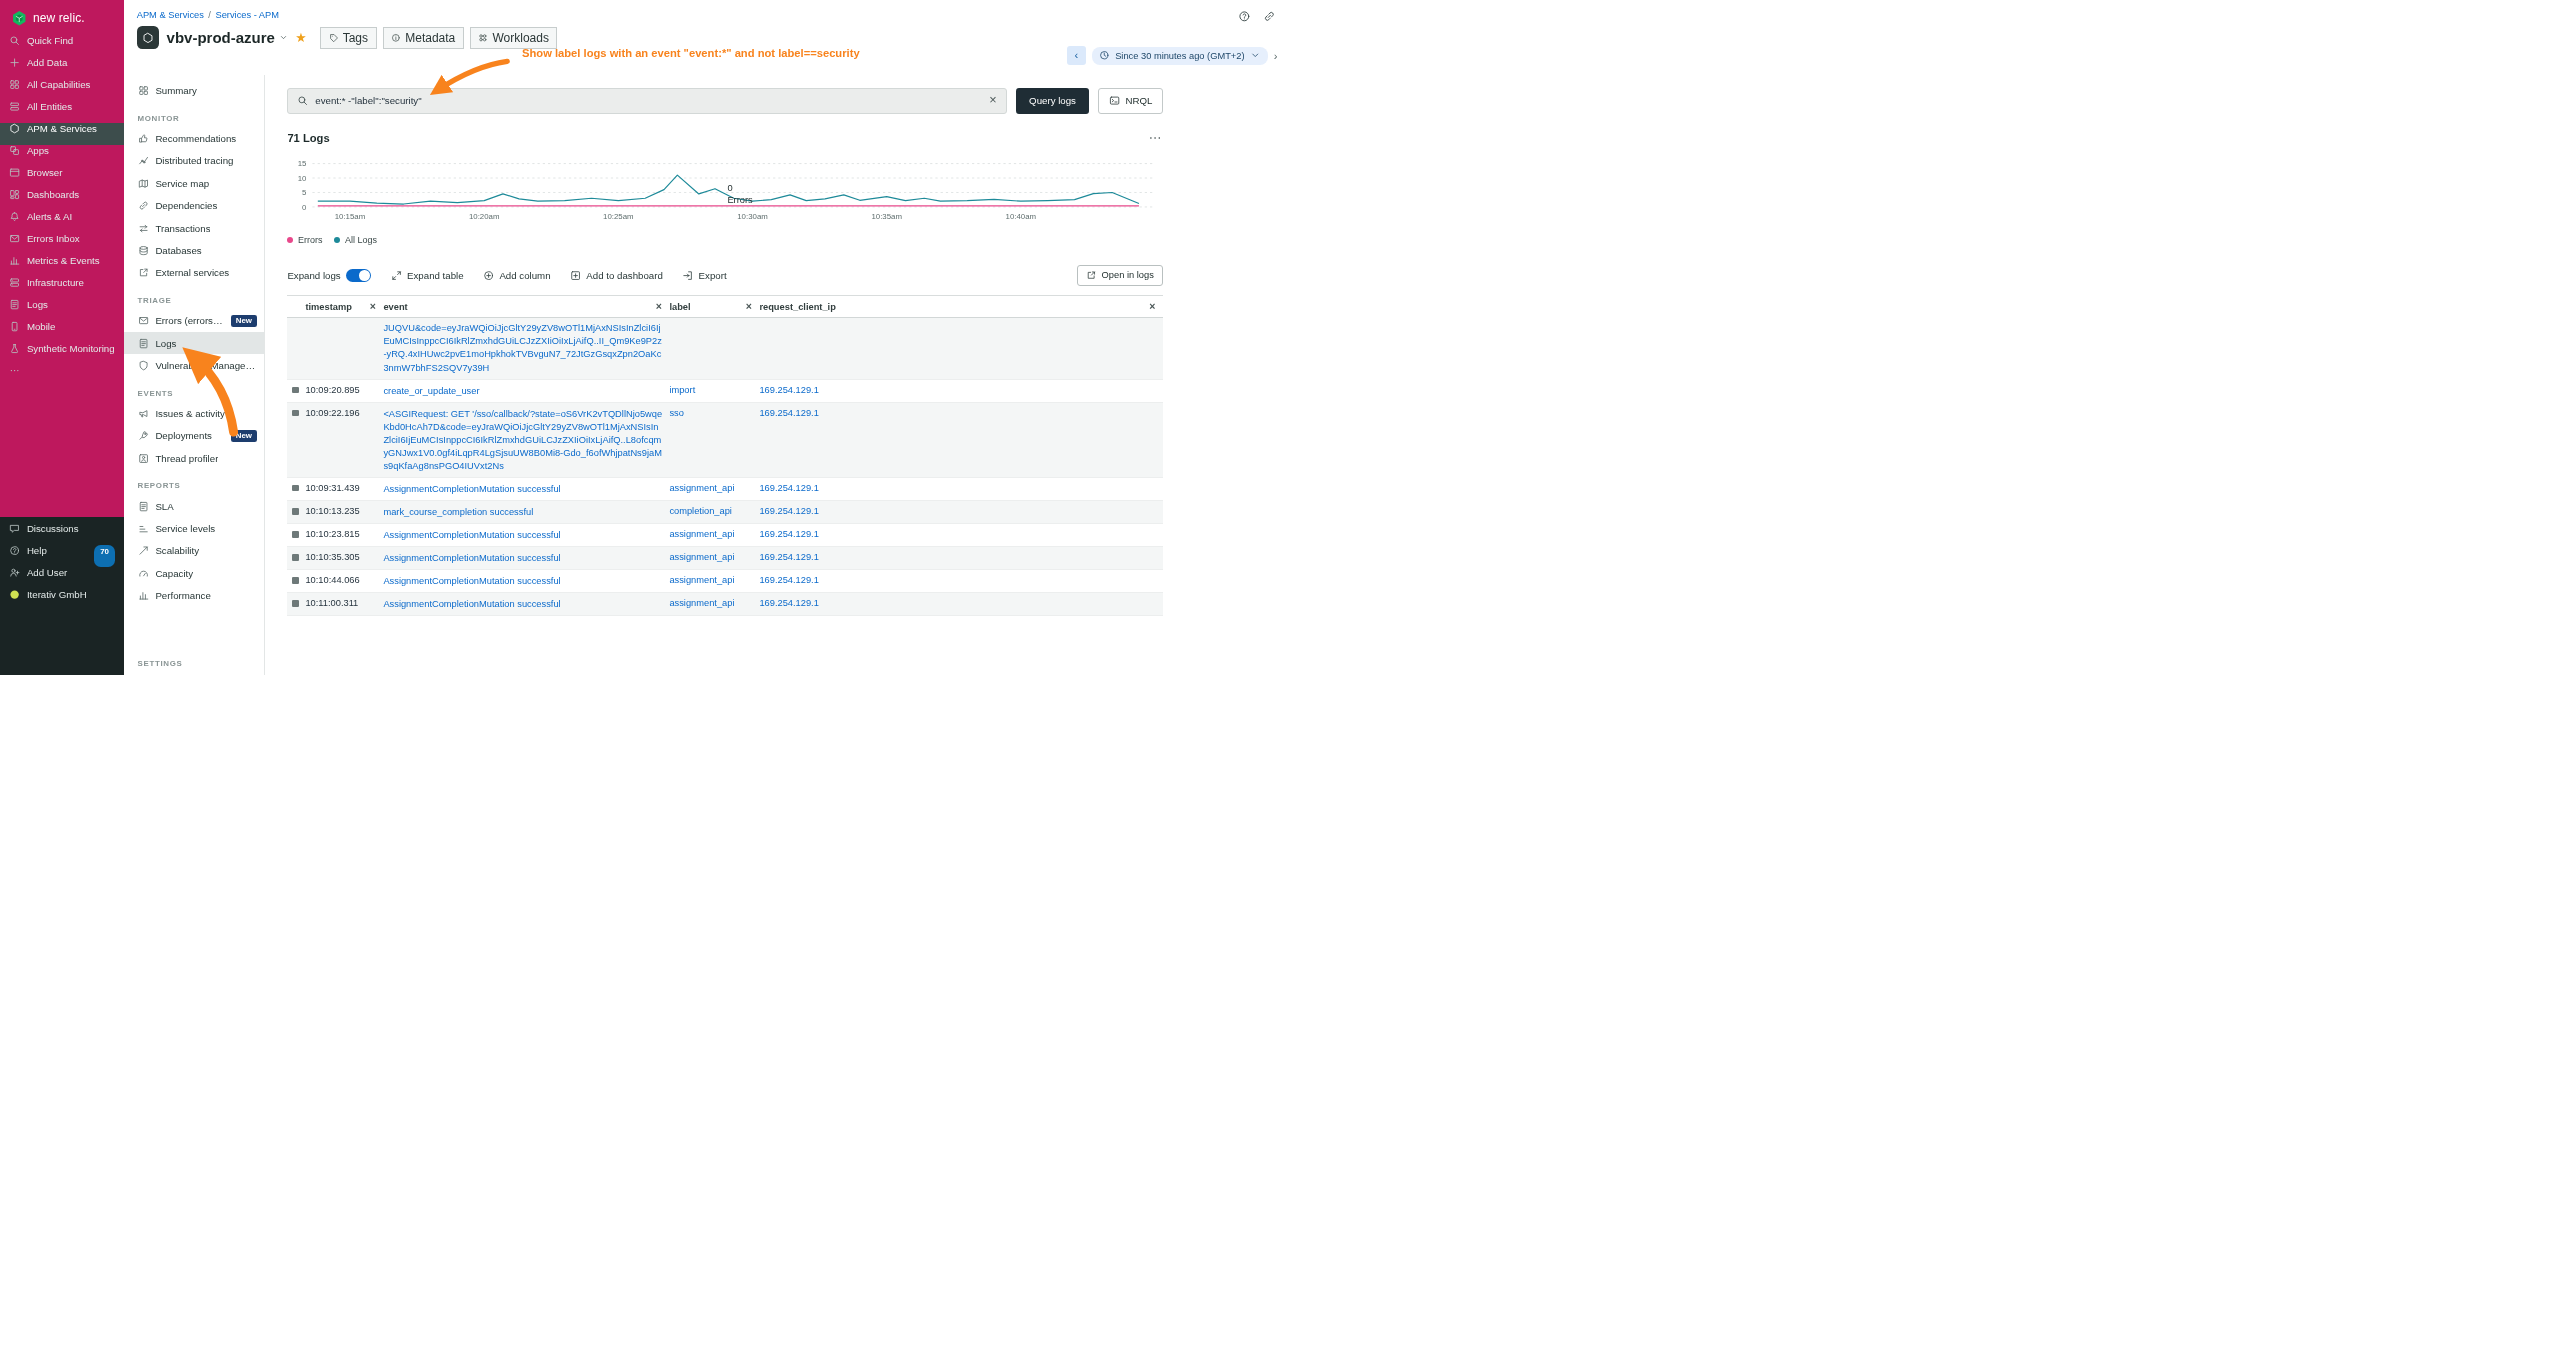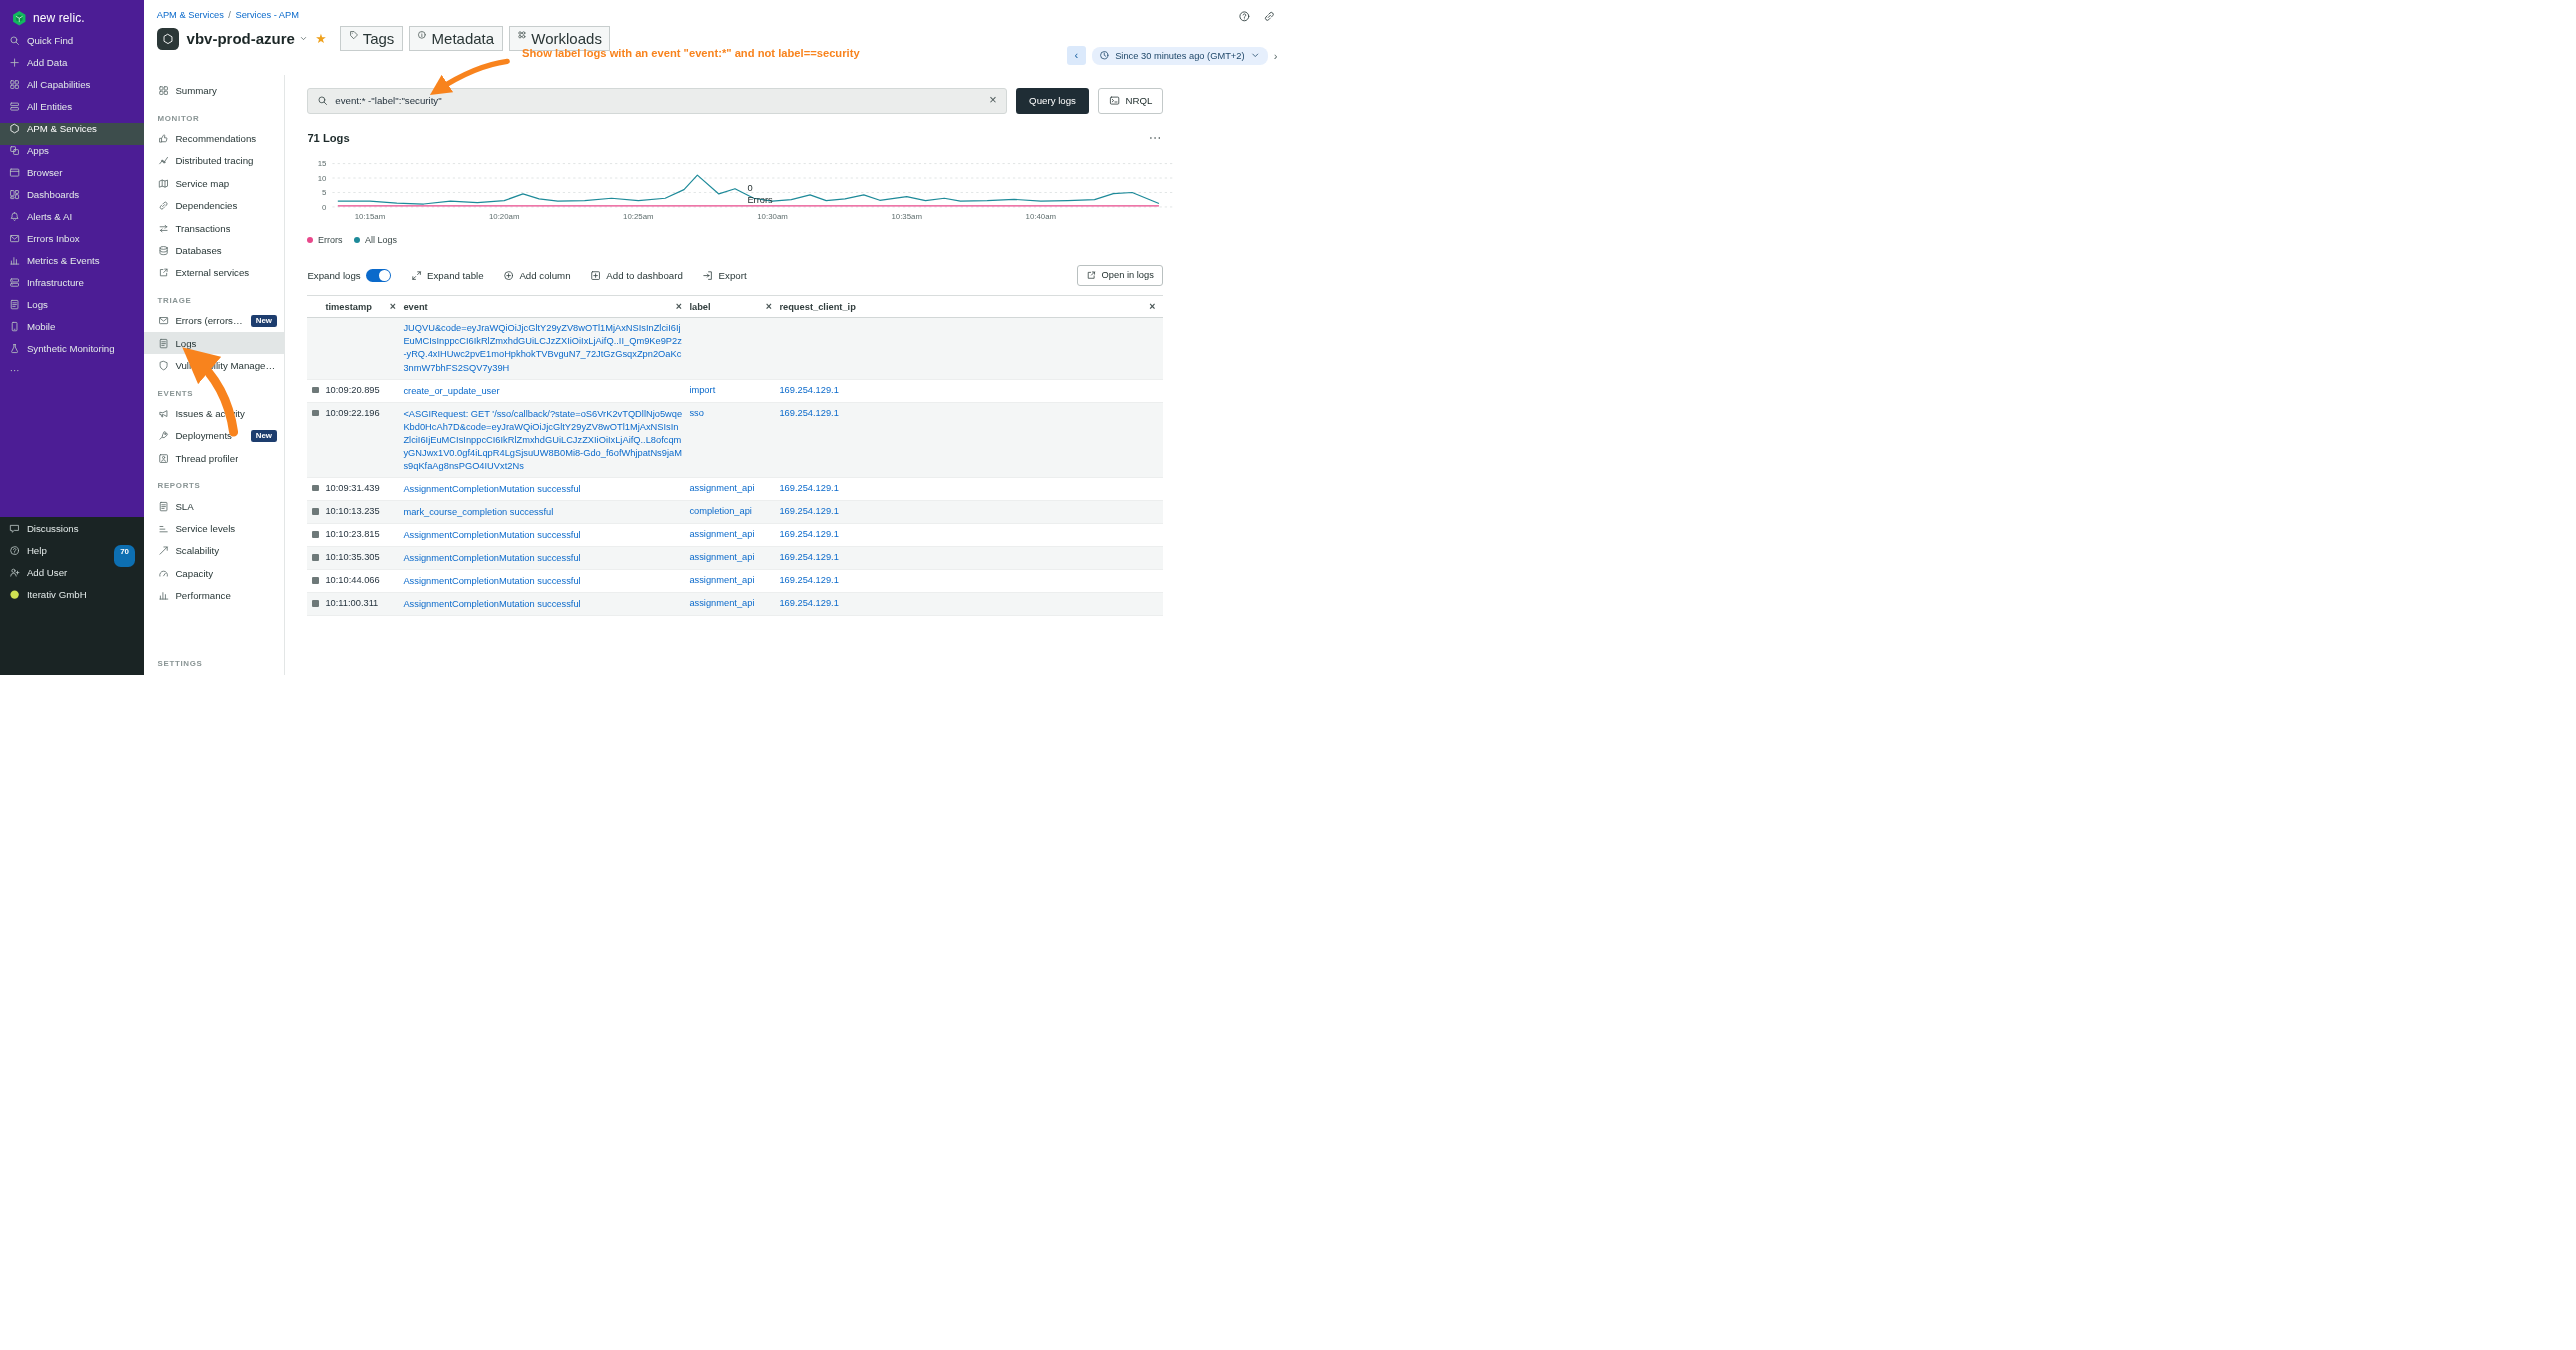--- a/index.html
+++ b/index.html
@@ -5,21 +5,21 @@
 *{margin:0;padding:0;box-sizing:border-box}
 html,body{background:#fff}
 body{width:1288px;height:675px;overflow:hidden;position:relative;font-family:"Liberation Sans",sans-serif;color:#26343f}
 a{text-decoration:none;color:#0b6acb;cursor:pointer}
 button{font-family:inherit;cursor:pointer;background:none;border:none}
 .icon{display:inline-flex;width:11.2px;height:11.2px;flex-shrink:0}
 .icon.sm{width:8.2px;height:8.2px}
 .app{display:flex;height:100%}
 
 
-.rail{width:144px;background:#4c1d95;color:#e7edec;display:flex;flex-direction:column;flex-shrink:0}
+.rail{width:124px;background:#be185d;color:#e7edec;display:flex;flex-direction:column;flex-shrink:0}
 .rail-logo{display:flex;align-items:center;gap:6px;padding:9.7px 10.5px 9px;cursor:pointer}
 .logo-text{font-size:12px;color:#fff;letter-spacing:0.1px}
 .rail-item{display:flex;gap:6.7px;height:22px;padding:0 9px;font-size:9.7px;color:#e3eae9;cursor:pointer;white-space:nowrap}
 .rail-item .icon{color:#b7c2c1}
 .rail-item.selected{background:#3d4d4c;color:#fff}
 .rail-item.selected .icon{color:#fff}
 .rail-bottom{margin-top:auto;background:#1a2424;padding:6px 0 64px}
 .badge-pill{margin-left:auto;background:#0d6fb2;color:#fff;font-size:7.9px;font-weight:700;padding:1.5px 6px;border-radius:6.7px}
 
 
@@ -27,21 +27,21 @@
 .header{height:75px;position:relative;padding:9.7px 12px 0 12.7px;flex-shrink:0}
 .breadcrumb{display:flex;align-items:center;gap:4.5px;font-size:9.3px}
 .breadcrumb .sep{color:#6b7878}
 .title-row{display:flex;align-items:center;margin-top:6.7px}
 .entity-icon{width:22.4px;height:22.4px;border-radius:5.2px;background:#2b3737;color:#fff;display:flex;align-items:center;justify-content:center}
 .entity-icon .icon,.entity-icon svg{width:12px;height:12px}
 .title-row h1{font-size:15px;font-weight:700;color:#1c2727;margin-left:7.5px}
 .title-caret{width:9px;height:9px;color:#3a4a4a;margin-left:3.7px;cursor:pointer}
 .star{color:#efa11d;font-size:12.7px;margin-left:7.5px;cursor:pointer}
 .chips{display:flex;gap:6px;margin-left:13.5px}
-.chip{display:flex;gap:4.5px;border:0.7px solid #c7cdcd;border-radius:0;background:#f5f7f7;padding:3px 7.5px;font-size:15px;color:#2a3636}
+.chip{display:flex;align-items:center;gap:4.5px;border:0.7px solid #c7cdcd;border-radius:0;background:#f5f7f7;padding:3px 7.5px;font-size:12px;color:#2a3636}
 .chip .icon{width:9.7px;height:9.7px;color:#44514f}
 .top-icons{position:absolute;right:12px;top:9.7px;display:flex;gap:12.7px;color:#3b4a4a}
 .hicon{width:12.7px;height:12.7px;cursor:pointer}
 .time-row{position:absolute;right:10.5px;top:46px;display:flex;align-items:center;gap:6px}
 .time-prev{width:19.4px;height:19.4px;border-radius:3px;background:#dbe9fb;color:#2166a5;font-size:11.2px;line-height:1}
 .time-pill{display:flex;align-items:center;gap:5.2px;background:#e6effc;border-radius:8px;padding:3.7px 7.5px;font-size:9.3px;color:#1d4668}
 .time-pill .icon{width:10.5px;height:10.5px}
 .time-next{color:#5c6c6c;font-size:11.2px}
 
 

